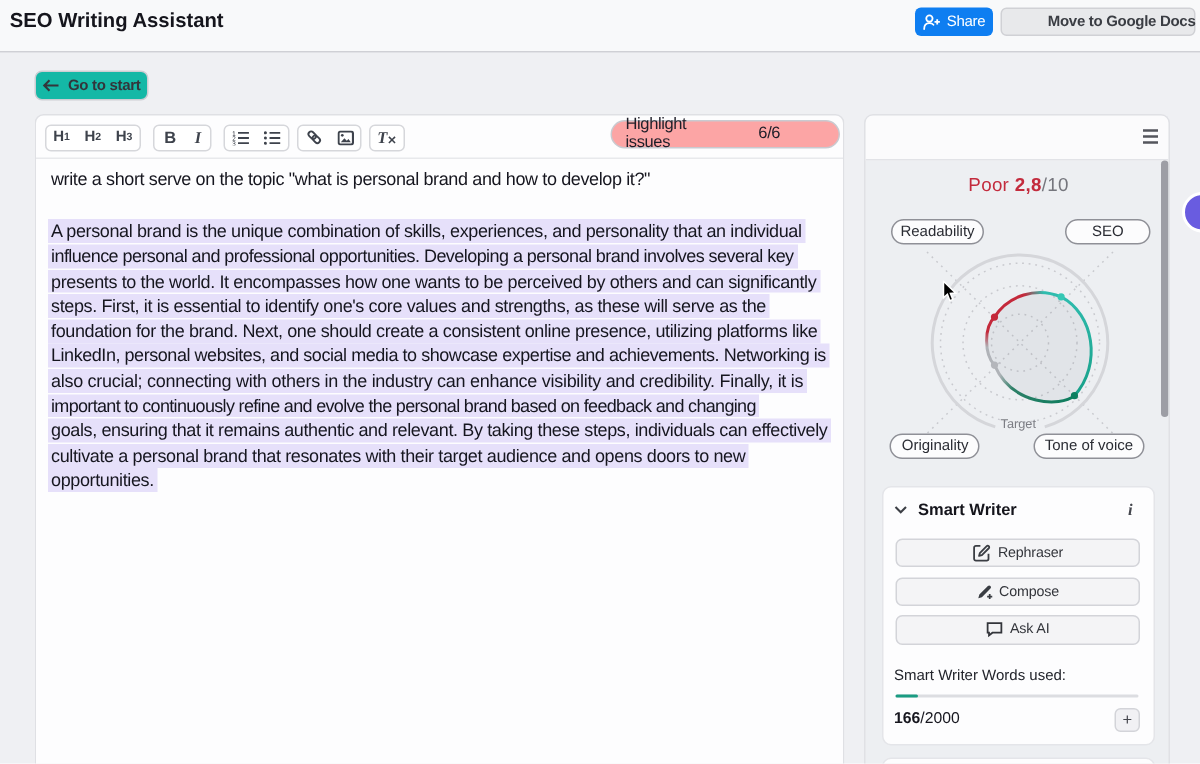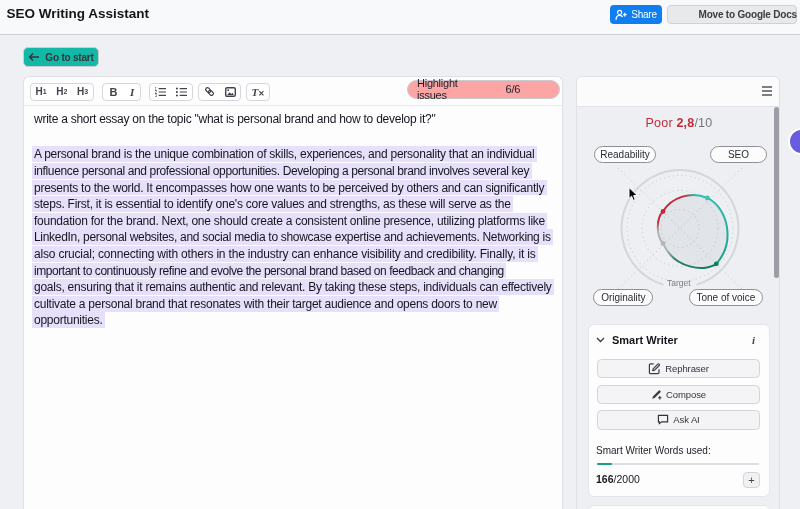--- a/index.html
+++ b/index.html
@@ -170,21 +170,21 @@
     </div>
     <div class="dd">
       <span class="lab">Highlight issues</span>
       <span class="cnt">6/6</span>
       <svg width="11" height="7" viewBox="0 0 11 7" style="margin-right:8px;">
           <path d="M1.2 1.2 L5.5 5.5 L9.8 1.2" stroke="#15151c" stroke-width="1.8" fill="none"></path>
         </svg>
     </div>
   </div>
   <div class="content">
-    <span class="l1">write a short essay on the topic "what is personal brand and how to develop it?"</span>
+    <span class="l1">write a short serve on the topic "what is personal brand and how to develop it?"</span>
     <span class="pline"><span class="hl">A personal brand is the unique combination of skills, experiences, and personality that an individual</span></span>
     <span class="pline" style="letter-spacing:-0.37px;"><span class="hl">influence personal and professional opportunities. Developing a personal brand involves several key</span></span>
     <span class="pline"><span class="hl">presents to the world. It encompasses how one wants to be perceived by others and can significantly</span></span>
     <span class="pline"><span class="hl">steps. First, it is essential to identify one's core values and strengths, as these will serve as the</span></span>
     <span class="pline"><span class="hl">foundation for the brand. Next, one should create a consistent online presence, utilizing platforms like</span></span>
     <span class="pline" style="letter-spacing:-0.3px;"><span class="hl">LinkedIn, personal websites, and social media to showcase expertise and achievements. Networking is</span></span>
     <span class="pline" style="letter-spacing:-0.19px;"><span class="hl">also crucial; connecting with others in the industry can enhance visibility and credibility. Finally, it is</span></span>
     <span class="pline" style="letter-spacing:-0.45px;"><span class="hl">important to continuously refine and evolve the personal brand based on feedback and changing</span></span>
     <span class="pline"><span class="hl">goals, ensuring that it remains authentic and relevant. By taking these steps, individuals can effectively</span></span>
     <span class="pline"><span class="hl">cultivate a personal brand that resonates with their target audience and opens doors to new</span></span>

